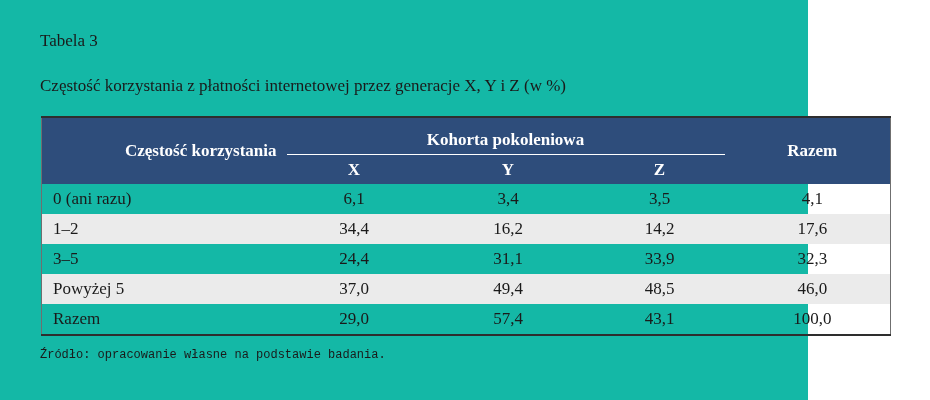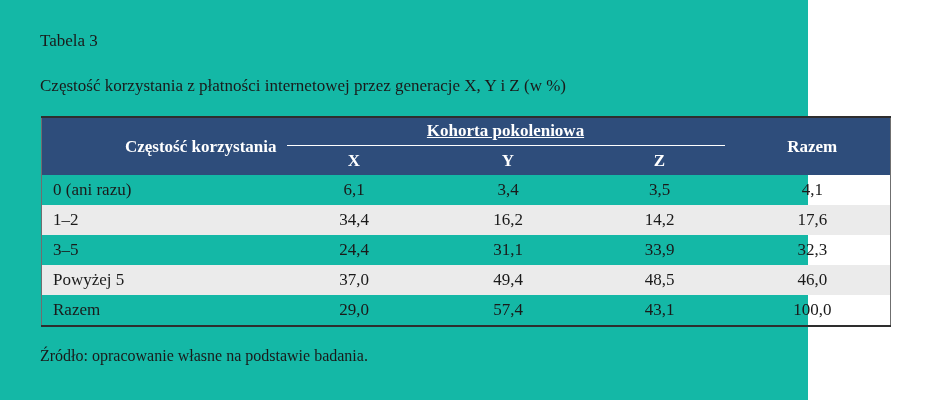--- a/index.html
+++ b/index.html
@@ -60,23 +60,22 @@
     text-align: right;
     padding-left: 28px;
   }
   th.group-header {
     height: 27px;
     vertical-align: bottom;
     text-align: center;
   }
   th.group-header .group-inner {
     margin: 0 10px;
-    padding: 3px 0 4px 0;
+    padding: 12px 0 4px 0;
     border-bottom: 1px solid #ffffff;
-    text-decoration: underline;
   }
   tr.subheader-row th {
     height: 29px;
     text-align: center;
   }
   th.razem-header { text-align: center; }
   tbody td {
     height: 30px;
     padding: 0;
     vertical-align: middle;
@@ -89,22 +88,23 @@
   tbody td.cell {
     text-align: center;
   }
   tbody tr:nth-child(even) {
     background: var(--stripe);
   }
   .source-note {
     position: absolute;
     left: 40px;
     top: 345px;
-    font-size: 16px;
+    font-size: 12px;
     line-height: 21px;
+    font-family: Liberation Mono, monospace;
   }
 </style>
 </head>
 <body>
 
 <div class="page">
 
   <div class="table-number">Tabela 3</div>
 
   <div class="table-caption">Częstość korzystania z płatności internetowej przez generacje X, Y i Z (w %)</div>

